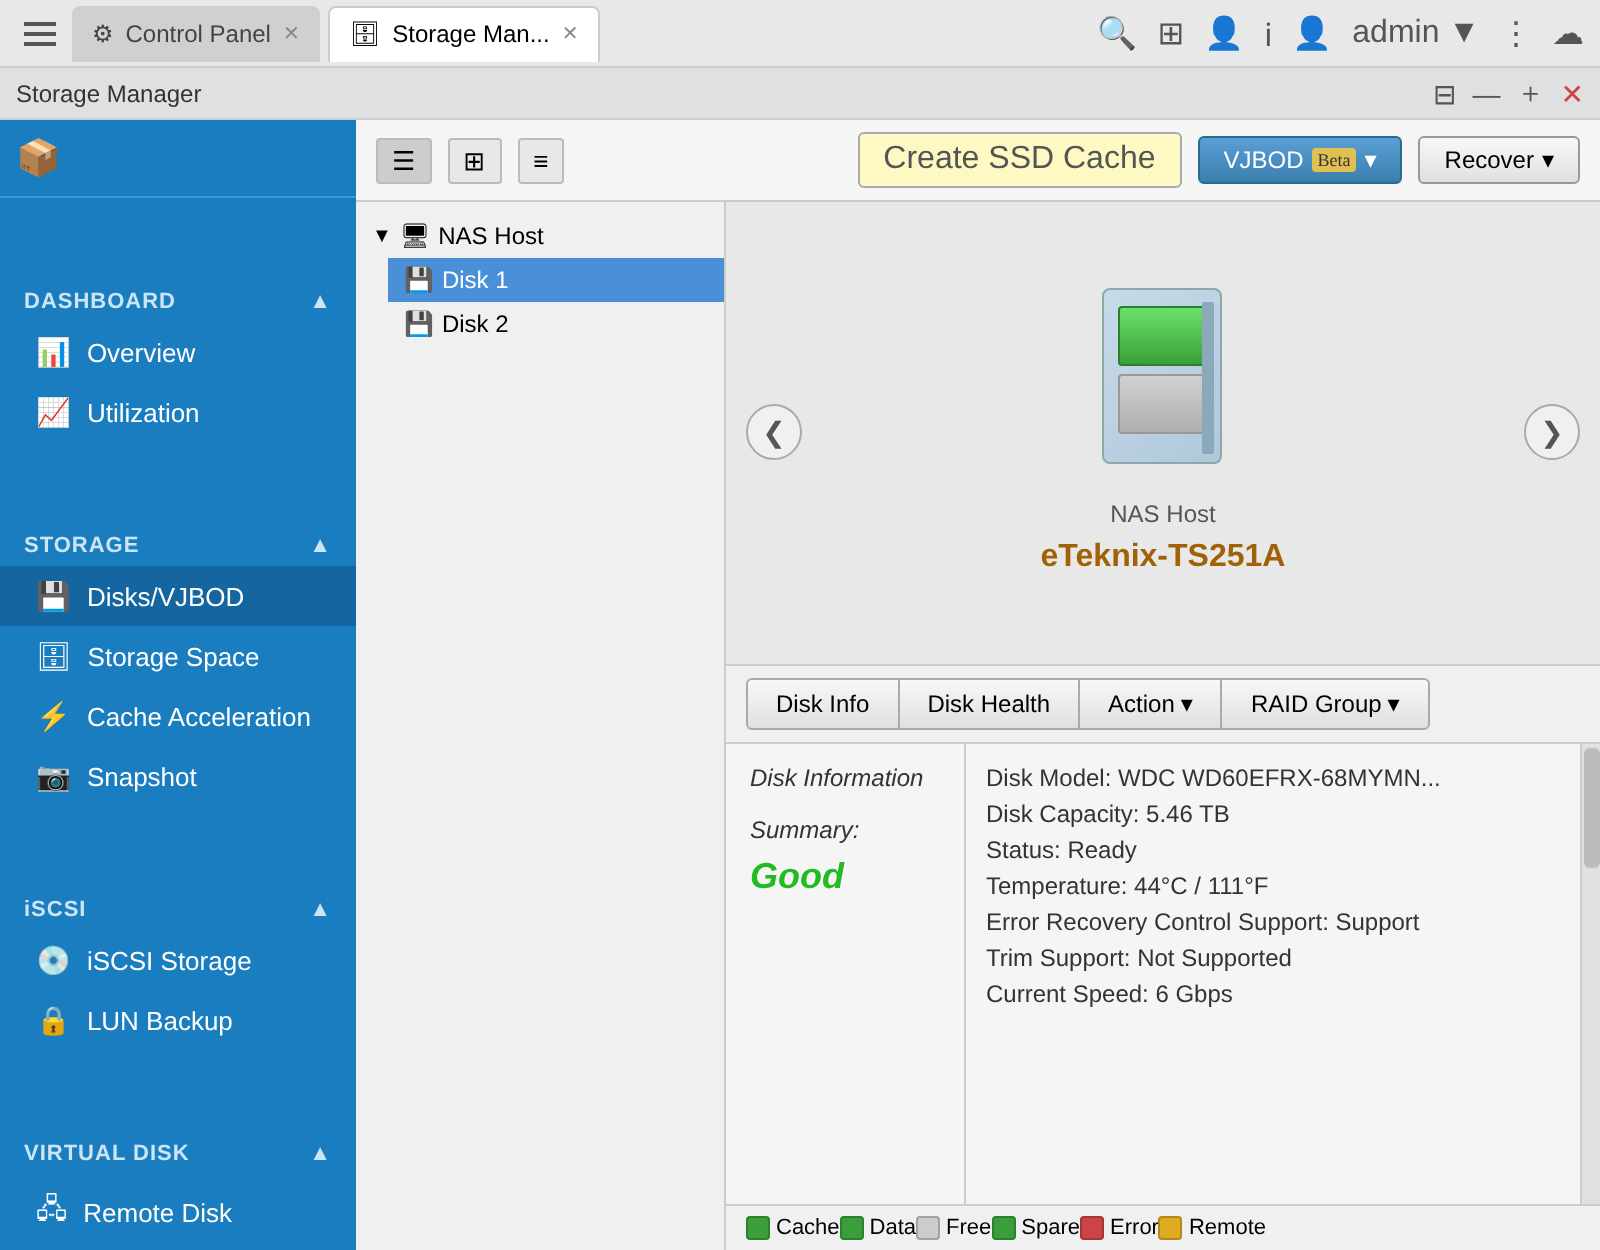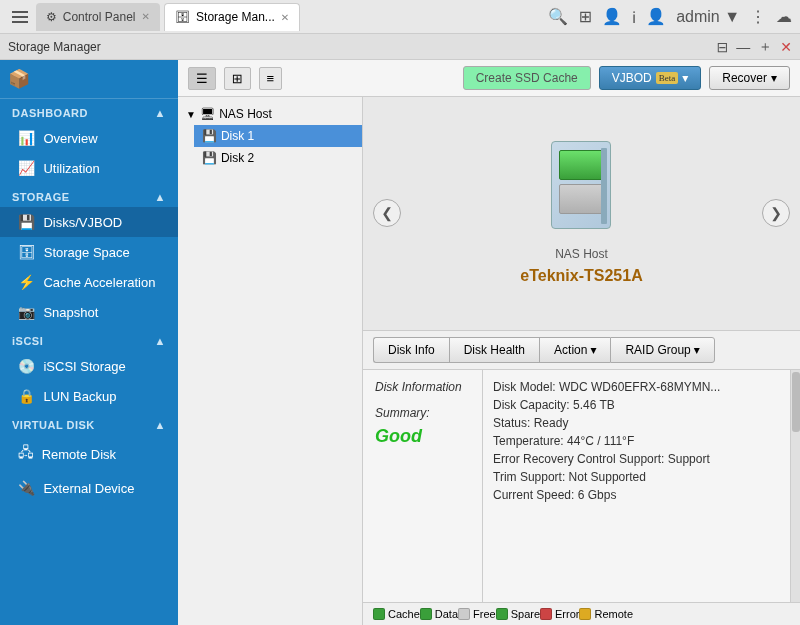--- a/index.html
+++ b/index.html
@@ -68,20 +68,21 @@
       padding: 8px;
       border-bottom: 1px solid rgba(255,255,255,0.2);
     }
     .sidebar-app-icon span { font-size: 18px; }
     .sidebar-section-header {
       display: flex; align-items: center; justify-content: space-between;
       padding: 8px 12px 4px 12px;
       font-size: 11px; font-weight: bold; color: #cce5f5;
       letter-spacing: 0.5px;
       cursor: pointer;
+      margin-top: 38px;
     }
     .sidebar-item {
       display: flex; align-items: center; gap: 8px;
       padding: 7px 12px 7px 18px;
       font-size: 13px; color: #fff;
       cursor: pointer;
     }
     .sidebar-item.active { background: #1565a0; }
     .sidebar-item-icon { font-size: 14px; }
 
@@ -102,22 +103,22 @@
       border-bottom: 1px solid #ccc;
       background: #f5f5f5;
     }
     .view-btn {
       border: 1px solid #bbb; background: #e8e8e8; padding: 3px 7px;
       cursor: pointer; font-size: 13px; border-radius: 2px;
     }
     .view-btn.active { background: #ccc; }
     .spacer { flex: 1; }
     .btn-toolbar {
-      border: 1px solid #aaa; background: #86efac; padding: 4px 12px;
-      cursor: pointer; font-size: 12px; border-radius: 3px; color: #555;
+      border: 1px solid #aaa; background: #fef9c3; padding: 4px 12px;
+      cursor: pointer; font-size: 16px; border-radius: 3px; color: #555;
     }
     .btn-blue {
       background: linear-gradient(#f8f8f8, #e0e0e0);
       border: 1px solid #999;
       padding: 4px 12px; cursor: pointer; font-size: 12px; border-radius: 3px;
       display: flex; align-items: center; gap: 4px;
     }
     .vjbod-btn {
       background: linear-gradient(#5a9fd4, #3a7faf);
       border: 1px solid #2a6a90; color: white;

